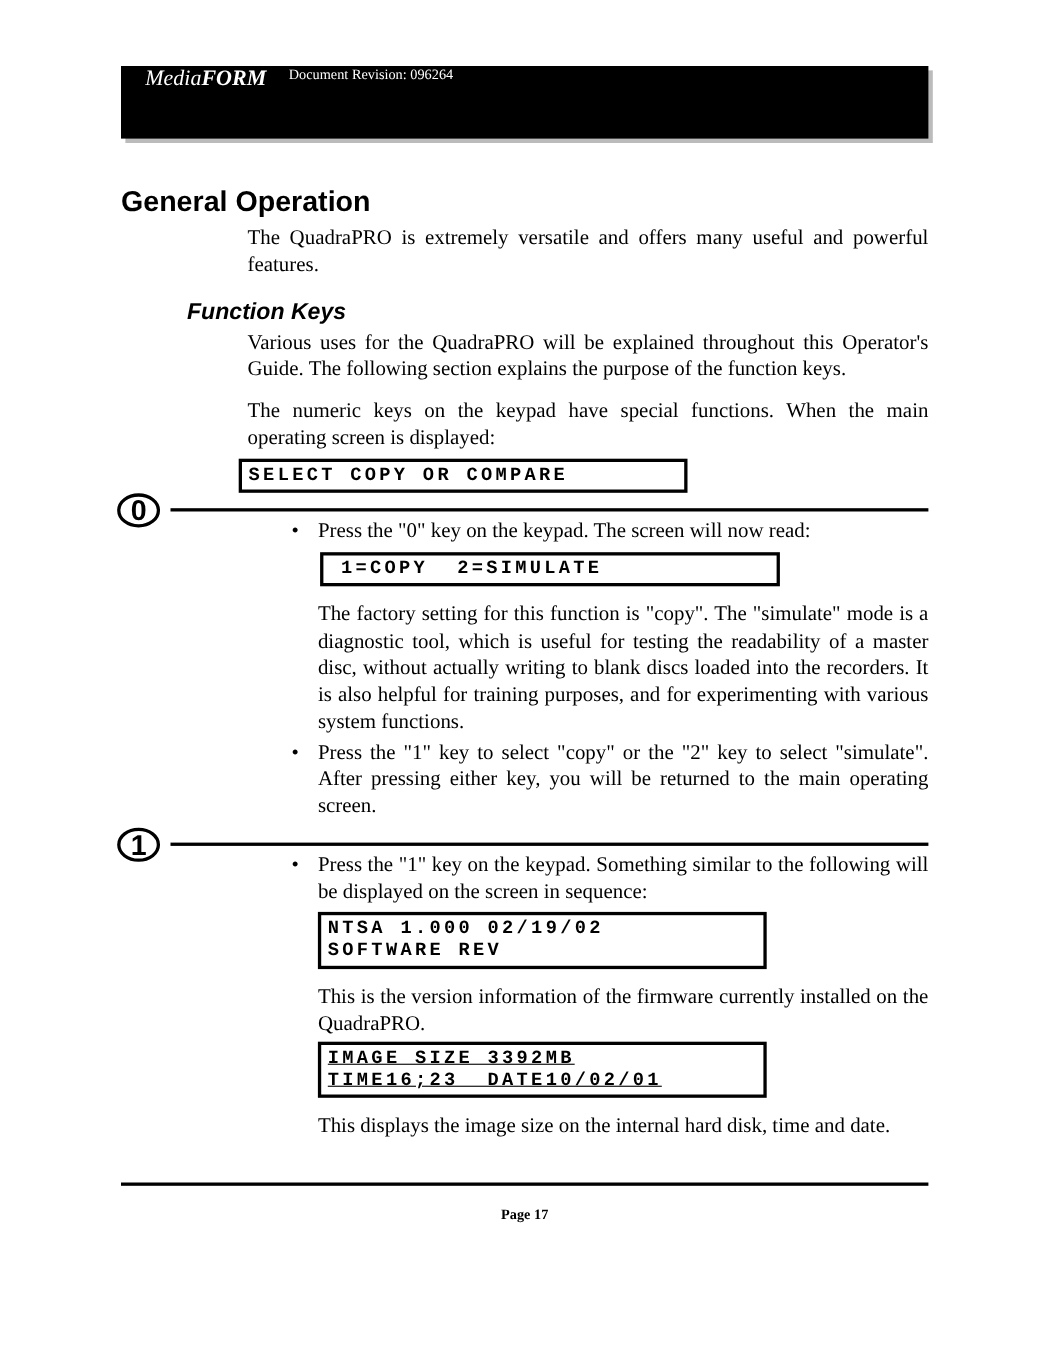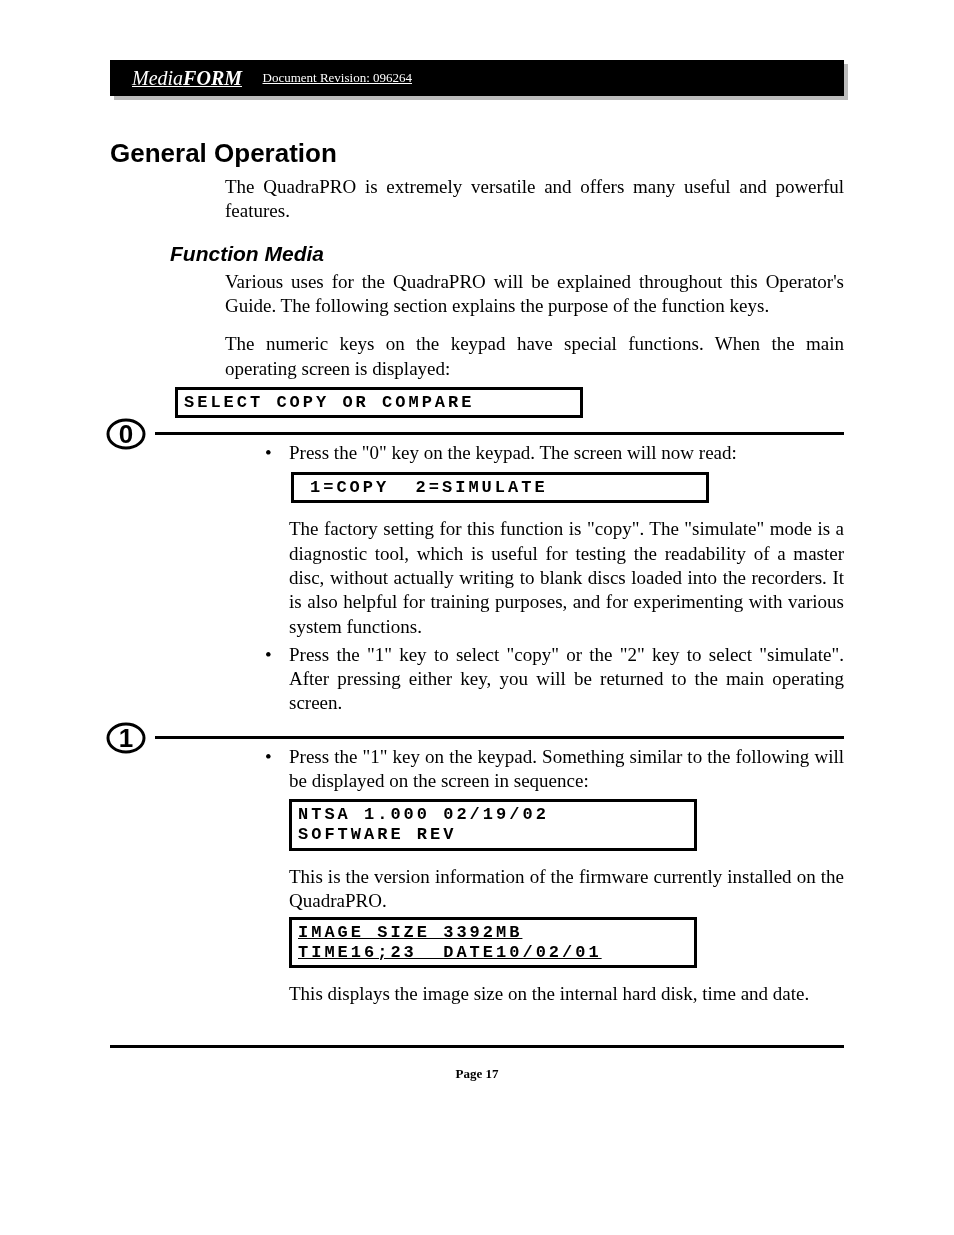--- a/index.html
+++ b/index.html
@@ -1,55 +1,55 @@
 <!DOCTYPE html>
 <html><head>
 <meta charset="utf-8">
 <style>
   body { margin:0; padding:0; background:#fff; font-family:"Times New Roman",serif; color:#000; }
   .page { width:954px; height:1235px; margin:0 auto; position:relative; box-sizing:border-box; padding:60px 110px 0 110px; }
-  .header-bar { background:#000; box-shadow:4px 4px 0 #bbb; height:36px; display:flex; align-items:center; color:#fff; padding:0 22px; margin-bottom:42px;text-decoration:underline; }
+  .header-bar { background:#000; box-shadow:4px 4px 0 #bbb; height:66px; display:flex; color:#fff; padding:0 22px; margin-bottom:42px; }
   .header-bar .logo-wrap { flex:0 0 110px; }
   .header-bar .title-wrap { flex:1; text-align:center; font-weight:bold; font-size:18px; }
   .header-bar .rev-wrap { flex:0 0 170px; text-align:right; font-size:13px; }
   .logo-text1 { font-style:italic; font-family:"Times New Roman",serif; font-size:20px; color:#fff; }
   .logo-text2 { font-weight:bold; font-style:italic; font-size:20px; color:#fff; }
   h1.section-title { font-family:Arial,Helvetica,sans-serif; font-weight:bold; font-size:26px; margin:0 0 6px 0; }
   .body-text { font-size:19px; line-height:1.28; text-align:justify; margin:0 0 18px 0; padding-left:115px; }
   h2.sub-title { font-family:Arial,Helvetica,sans-serif; font-style:italic; font-weight:bold; font-size:21px; margin:0 0 4px 60px; }
   .lcd { border:3px solid #000; padding:3px 6px; font-family:"Courier New",monospace; font-weight:bold; letter-spacing:3px; font-size:17px; line-height:1.15; width:390px; margin:6px 0 14px 0; white-space:pre; overflow:hidden; }
   .step-row { position:relative; margin-top:14px; }
   .step-number { position:absolute; left:-4px; top:-18px; width:40px; height:40px; }
   .step-number svg { width:40px; height:40px; }
   .step-number .num { font-family:Arial,sans-serif; font-weight:bold; font-size:26px; }
   .hr-heavy { height:3px; background:#000; margin:0 0 6px 45px; }
   .bullet-block { padding-left:155px; }
   .bullet { display:flex; font-size:19px; line-height:1.28; text-align:justify; margin-bottom:4px; }
   .bullet .dot { flex:0 0 24px; }
   .bullet .txt { flex:1; }
-  .indent2 { margin-left:65px; }
+  .indent2 { margin-left:107px; }
   .footer-rule { height:3px; background:#000; margin:38px 0 18px 0; }
   .footer-text { text-align:center; font-weight:bold; font-size:13px; }
 </style>
 </head>
 <body>
 
 <div class="page">
 
   <div class="header-bar">
     <div class="logo-wrap">
       <span class="logo-text1">Media</span><span class="logo-text2">FORM</span>
     </div>
     <div class="rev-wrap">Document Revision: 096264</div>
   </div>
 
   <h1 class="section-title">General Operation</h1>
   <p class="body-text">The QuadraPRO is extremely versatile and offers many useful and powerful features.</p>
 
-  <h2 class="sub-title">Function Media</h2>
+  <h2 class="sub-title">Function Keys</h2>
   <p class="body-text" style="margin-bottom:14px;">Various uses for the QuadraPRO will be explained throughout this Operator's Guide. The following section explains the purpose of the function keys.</p>
   <p class="body-text" style="margin-bottom:6px;">The numeric keys on the keypad have special functions. When the main operating screen is displayed:</p>
 
   <div class="indent2">
     <div class="lcd">SELECT COPY OR COMPARE</div>
   </div>
 
   <div class="step-row">
     <div class="step-number">
       <svg viewBox="0 0 40 40">

